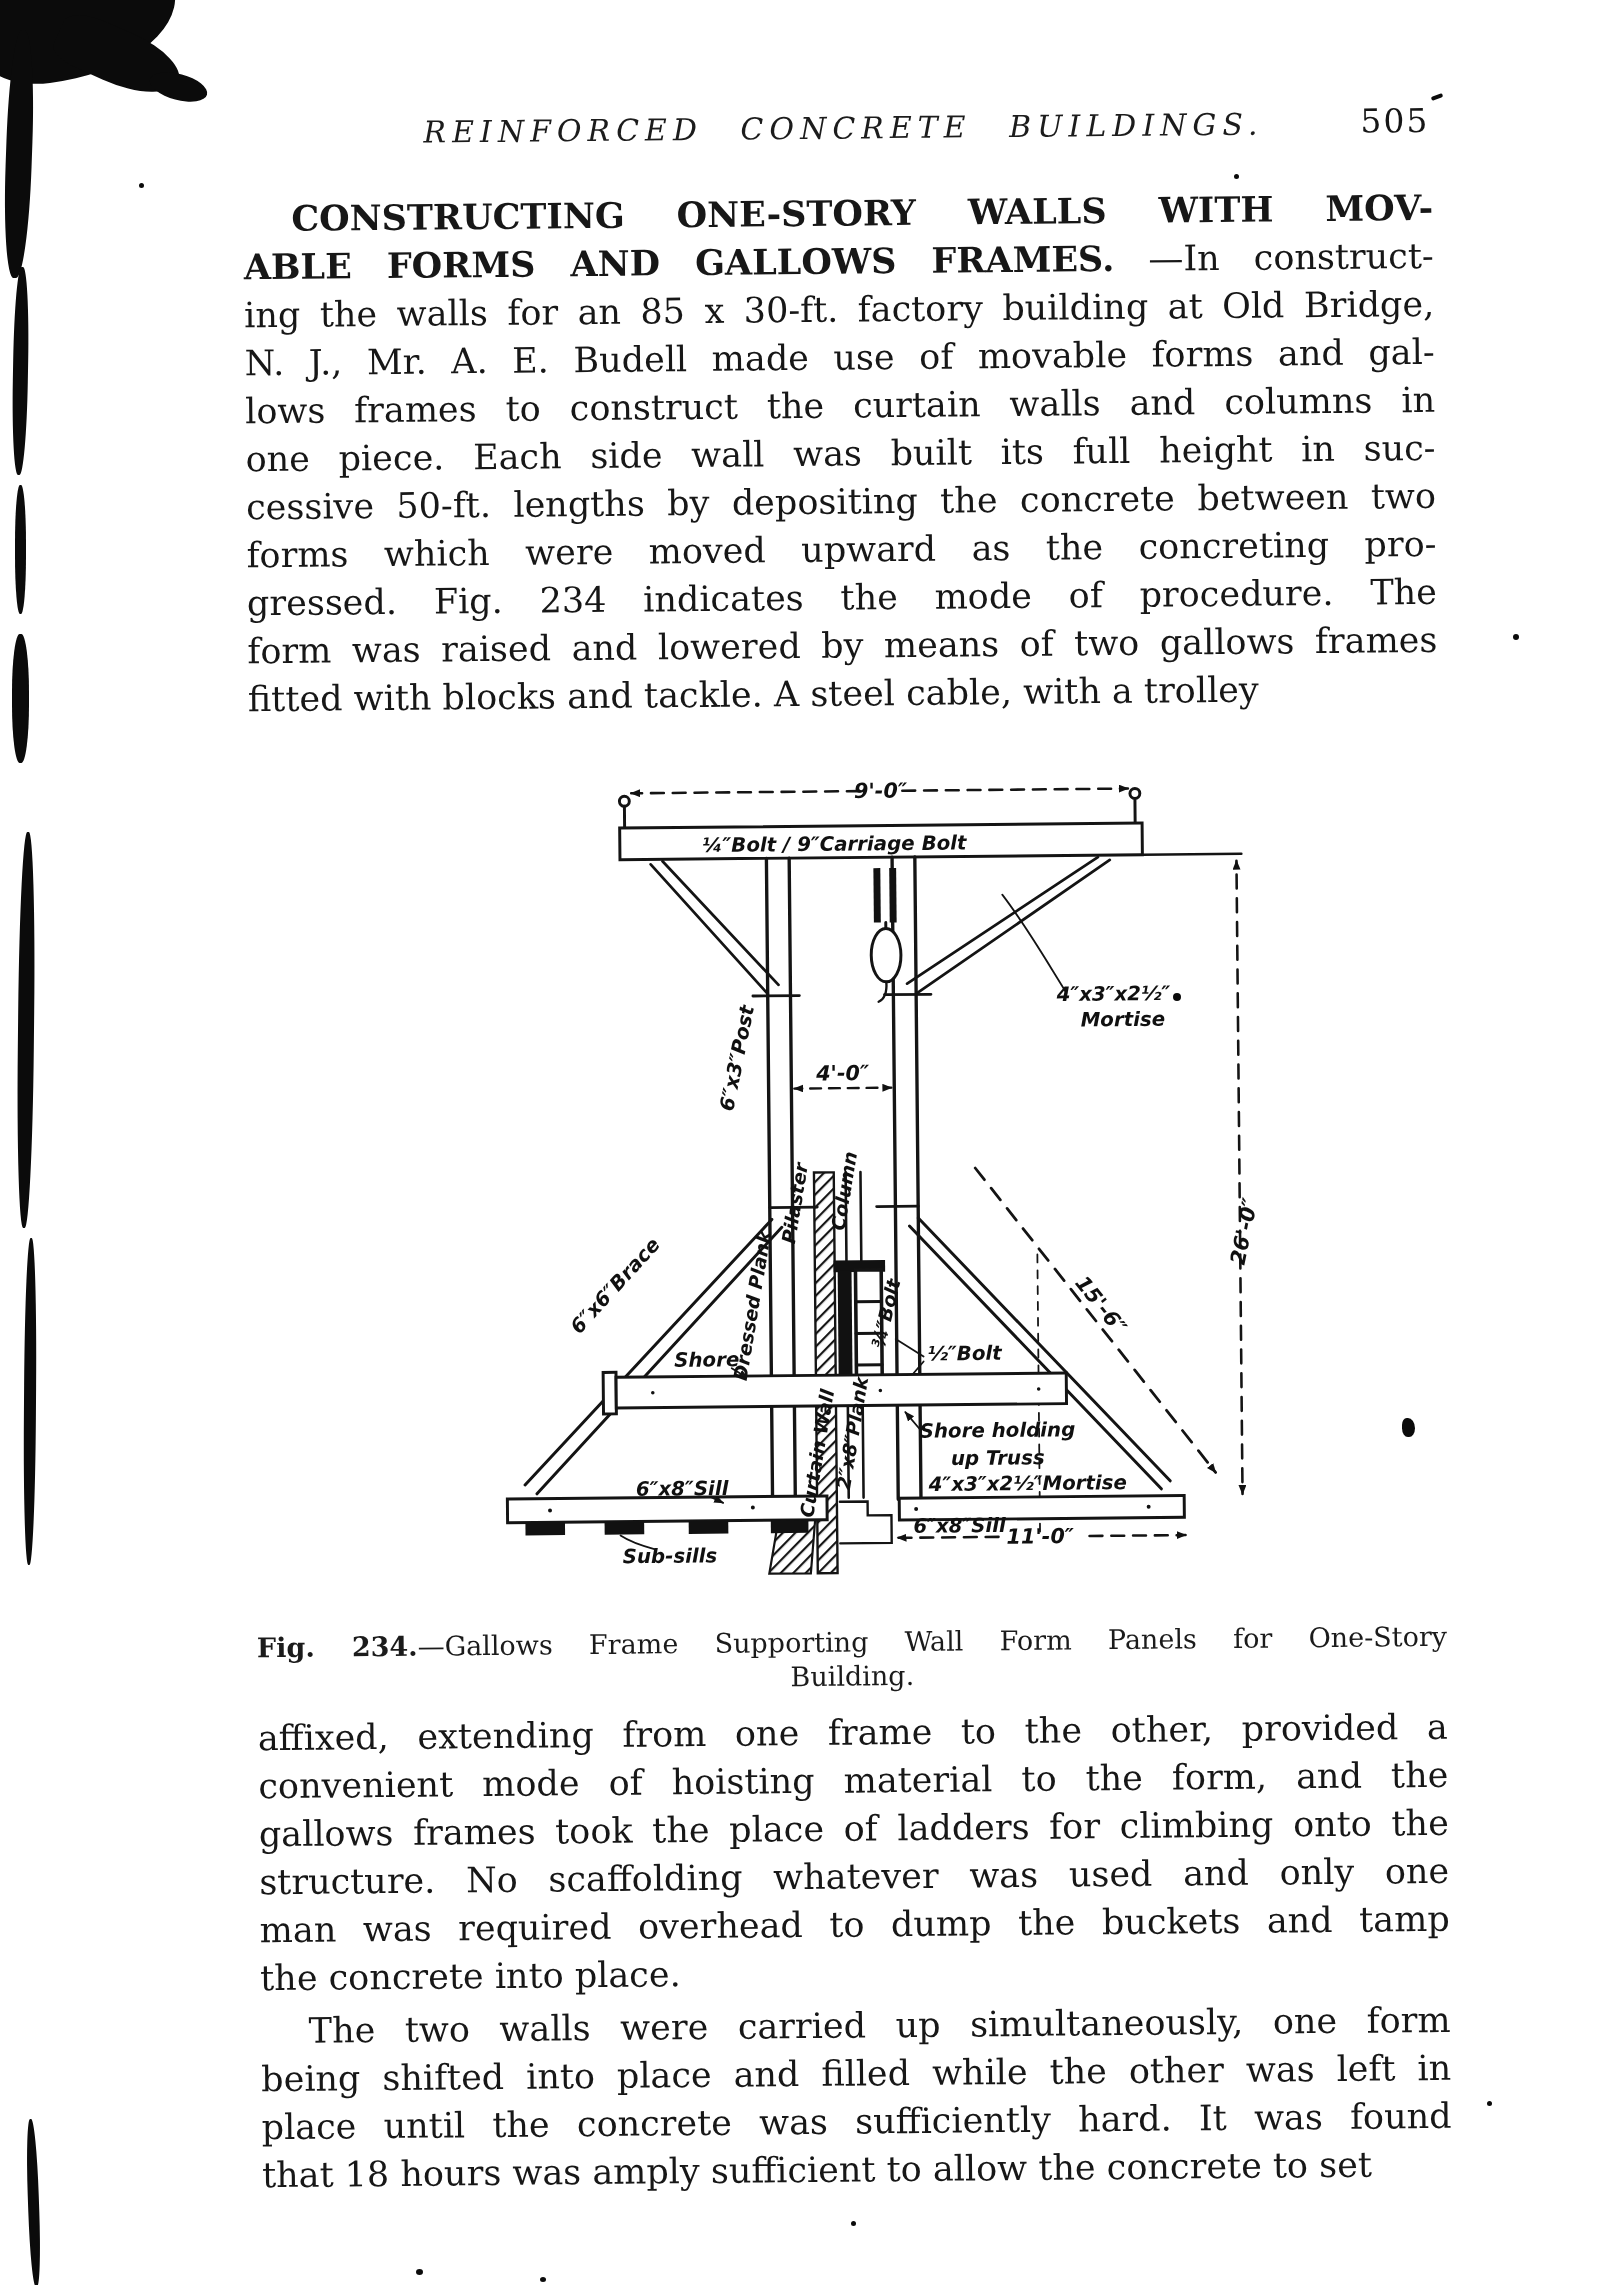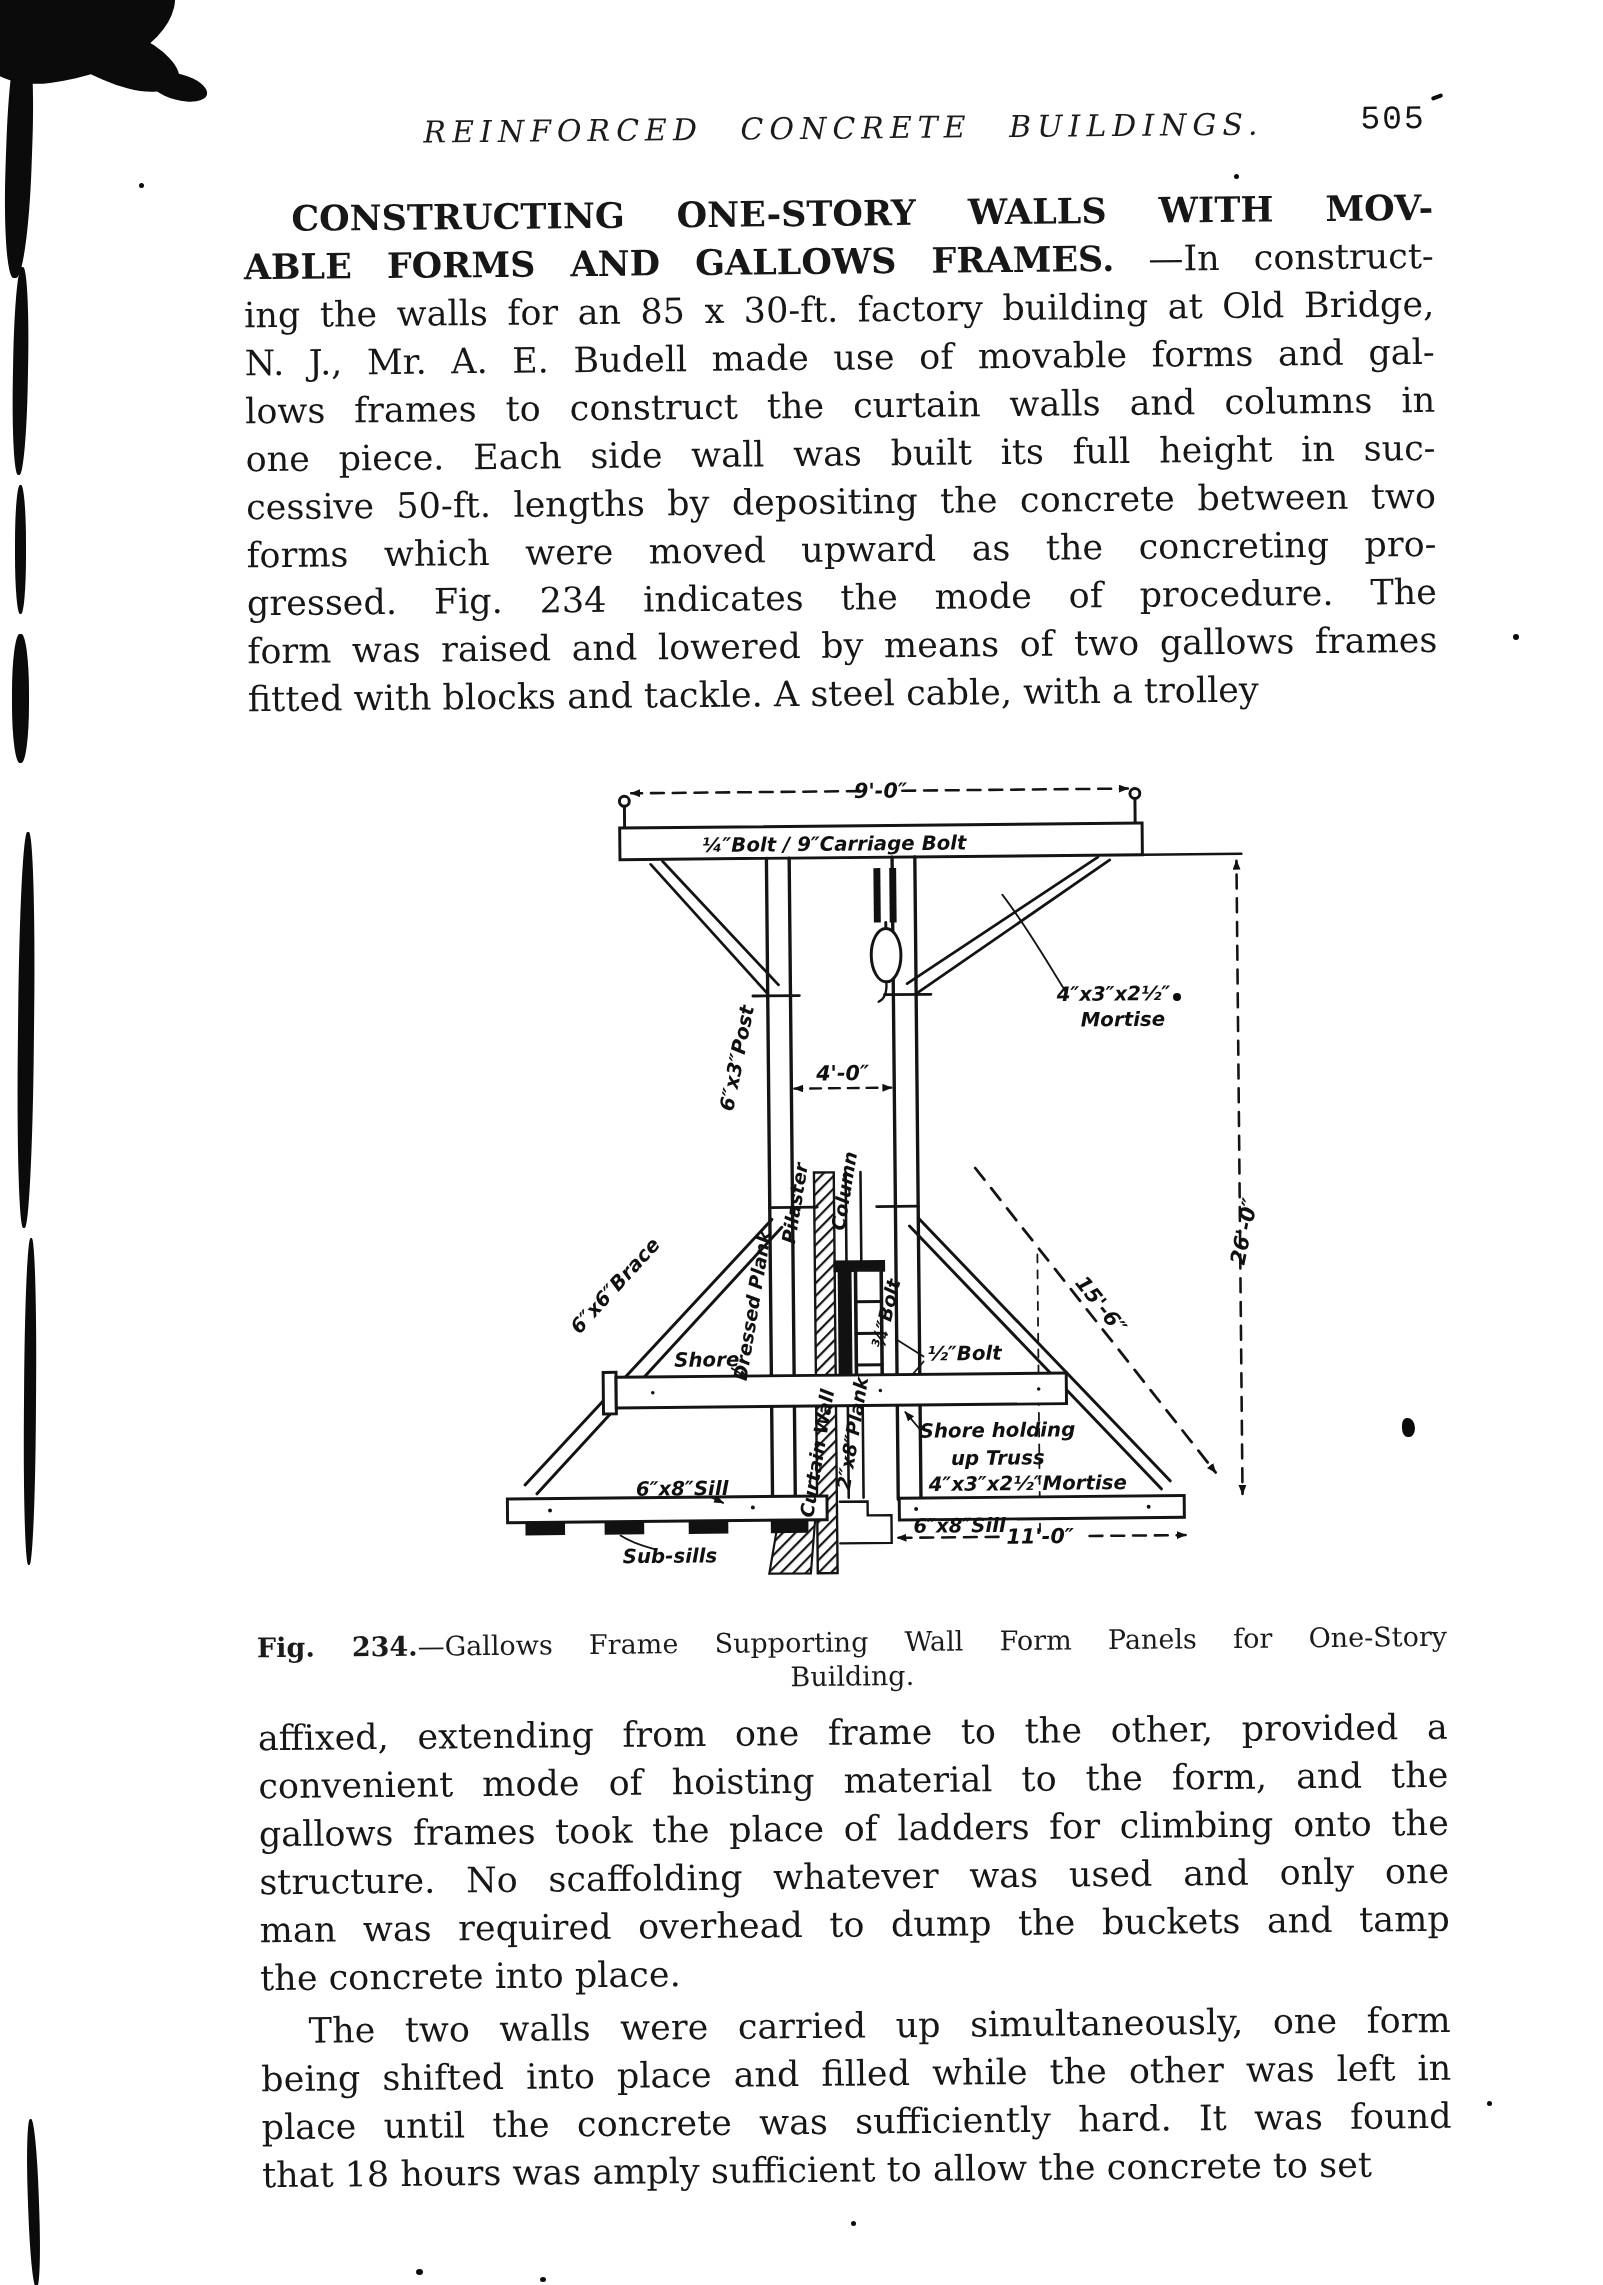--- a/index.html
+++ b/index.html
@@ -6,21 +6,21 @@
   body{
     width:1604px;height:2286px;position:relative;overflow:hidden;
     background:#ffffff;color:#161616;
     font-family:"DejaVu Serif", serif;
   }
   .page-content{position:absolute;left:0;top:0;width:1604px;height:2286px;
     transform:rotate(-0.55deg);transform-origin:50% 40%;}
   
   .runhead{position:absolute;left:376px;top:111px;width:950px;text-align:center;
     font-style:italic;font-size:30px;letter-spacing:6px;word-spacing:22px;color:#1c1c1c;}
-  .pagenum{position:absolute;left:1368px;top:107px;font-size:33px;letter-spacing:2px;font-family:Liberation Mono, monospace;}
+  .pagenum{position:absolute;left:1368px;top:107px;font-size:33px;letter-spacing:2px;}
   
   .col{position:absolute;left:250px;width:1190px;font-size:35px;color:#171717;}
   .jline{height:48px;line-height:48px;text-align:justify;text-align-last:justify;}
   .jline.last{text-align-last:left;}
   .jline.indent{padding-left:48px;}
   .bold{font-weight:bold;}
   #para1{top:190px;}
   #para2{top:1709px;}
   #para3{top:2002px;}
   

